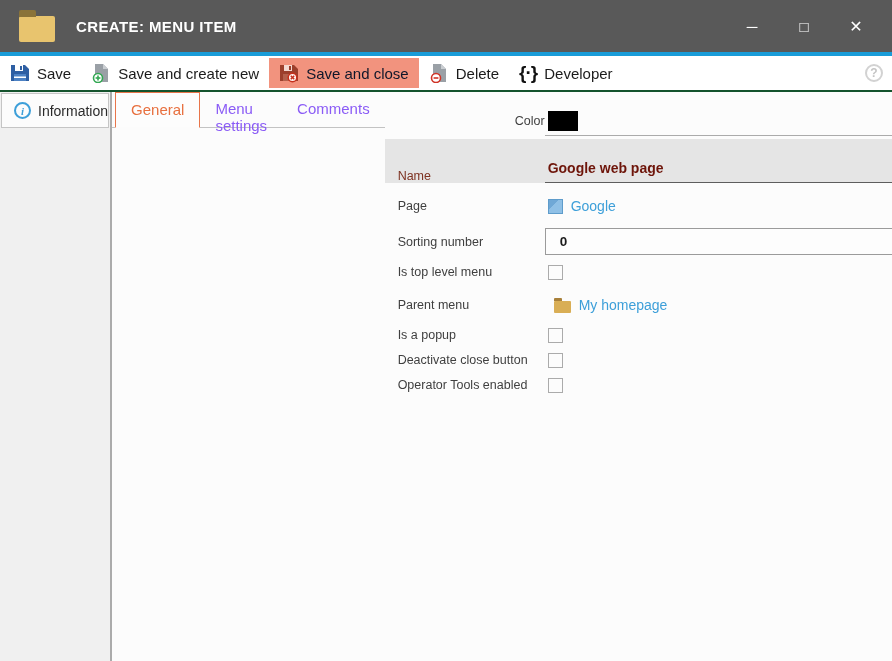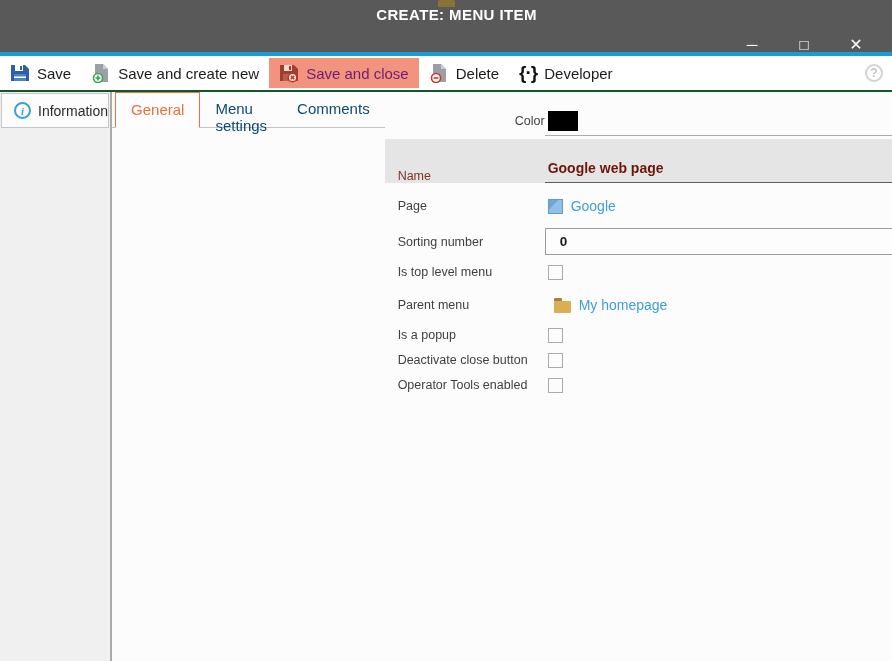--- a/index.html
+++ b/index.html
@@ -1,41 +1,41 @@
 <!DOCTYPE html>
 <html><head>
 <meta charset="utf-8">
 <style>
   * { margin:0; padding:0; box-sizing:border-box; }
   html,body { width:892px; height:661px; overflow:hidden;
     font-family:"Liberation Sans","DejaVu Sans",sans-serif; background:#fff; }
 
   
-  .titlebar { height:52px; background:#595959; display:flex; align-items:center;flex-direction:column; }
+  .titlebar { height:52px; background:#595959; display:flex; align-items:center; }
   .tb-folder { margin-left:19px; margin-top:6px; width:36px; height:26px;
     background:#E8C46E; border-radius:2px; position:relative; }
   .tb-folder::before { content:""; position:absolute; top:-6px; left:0;
     width:17px; height:7px; background:#8A7339; border-radius:2px 2px 0 0; }
   .tb-title { margin-left:21px; color:#FFFFFF; font-size:15px; font-weight:700;
     letter-spacing:.4px; }
   .win-controls { margin-left:auto; margin-right:10px; display:flex; }
   .win-btn { width:52px; height:42px; display:flex; align-items:center;
     justify-content:center; color:#FFFFFF; cursor:default; }
   .win-btn.min { font-size:15px; }
   .win-btn.max { font-size:15px; }
   .win-btn.close { font-size:16px; }
 
   .accent-line { height:4px; background:#199CD8; }
 
   
   .toolbar { height:36px; background:#FFFFFF; border-bottom:2px solid #14532d;
     display:flex; align-items:center; font-size:15px; color:#1B1B1B; }
   .tb-item { display:flex; align-items:center; gap:7px; height:30px;
     padding:0 10px; white-space:nowrap; }
-  .tb-item.highlight { background:#F2937E; color:#701a75; }
+  .tb-item.highlight { background:#F2937E; color:#0f172a; }
   .icon20 { position:relative; width:20px; height:20px; flex-shrink:0; }
   .braces { font-weight:700; font-size:19px; letter-spacing:-1px; color:#111;
     line-height:20px; }
   .help-circle { margin-left:auto; margin-right:9px; width:18px; height:18px;
     border:2px solid #D2D2D2; border-radius:50%; color:#C4C4C4; font-size:12px;
     font-weight:700; display:flex; align-items:center; justify-content:center; }
 
   
   .main { display:flex; height:569px; }
   .left-panel { width:258px; background:#F0F0F0; border-right:2px solid #ABABAB; }
@@ -44,21 +44,21 @@
     padding-left:12px; font-size:14px; color:#2B2B2B; }
   .info-circle { width:17px; height:17px; border:2px solid #3D9FD9; border-radius:50%;
     color:#3D9FD9; font-size:11px; font-weight:700; font-style:italic;
     font-family:"Liberation Serif",serif; display:flex; align-items:center;
     justify-content:center; flex-shrink:0; }
 
   .right-panel { flex:1; background:#FCFCFC; display:flex; 
     border-right:7px solid #a21caf; }
   .tabs { height:36px; display:flex; align-items:stretch;
     border-bottom:1px solid #C3C3C3; padding-left:3px; }
-  .tab { padding:8px 15px 0 15px; font-size:15px; color:#0c4a6e; }
+  .tab { padding:8px 15px 0 15px; font-size:15px; color:#8b5cf6; }
   .tab.active { border:1px solid #E8754A; border-bottom:1px solid #FCFCFC;
     margin-bottom:-1px; color:#E8703F; background:#FDFDFD; }
 
   
   .content { flex:1; padding-top:10px; }
   .row { display:flex; align-items:center; padding-left:13px; }
   .row-label { width:147px; flex-shrink:0; font-size:12.5px; color:#3F3F3F; }
   .row-value { width:420px; position:relative; display:flex; align-items:center; }
 
   .r-script { height:26px; }

